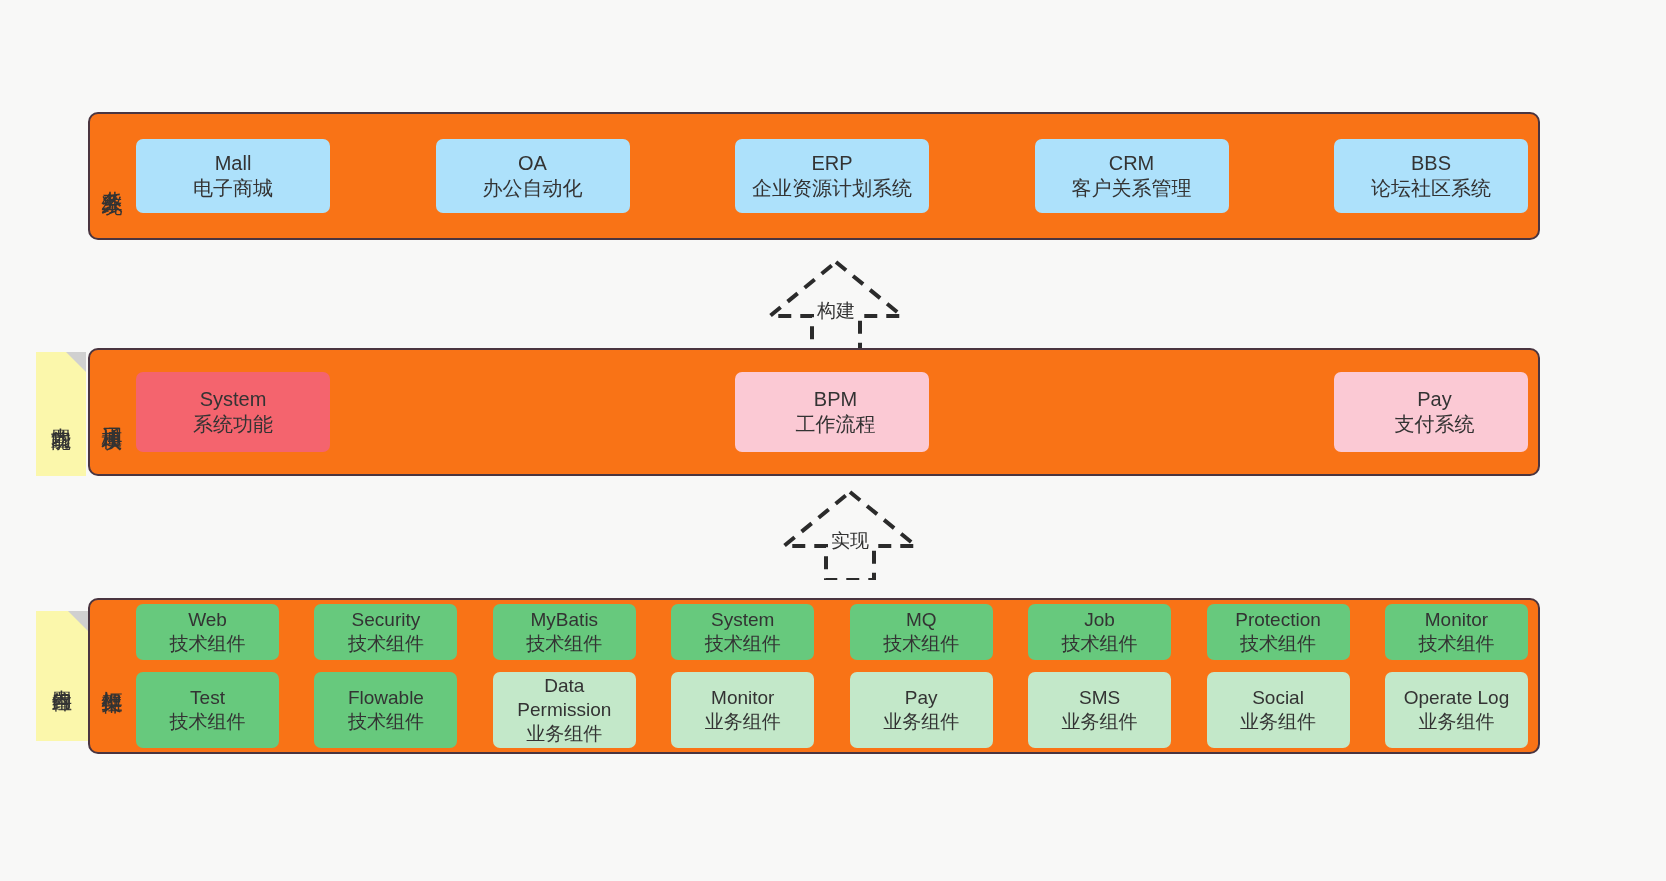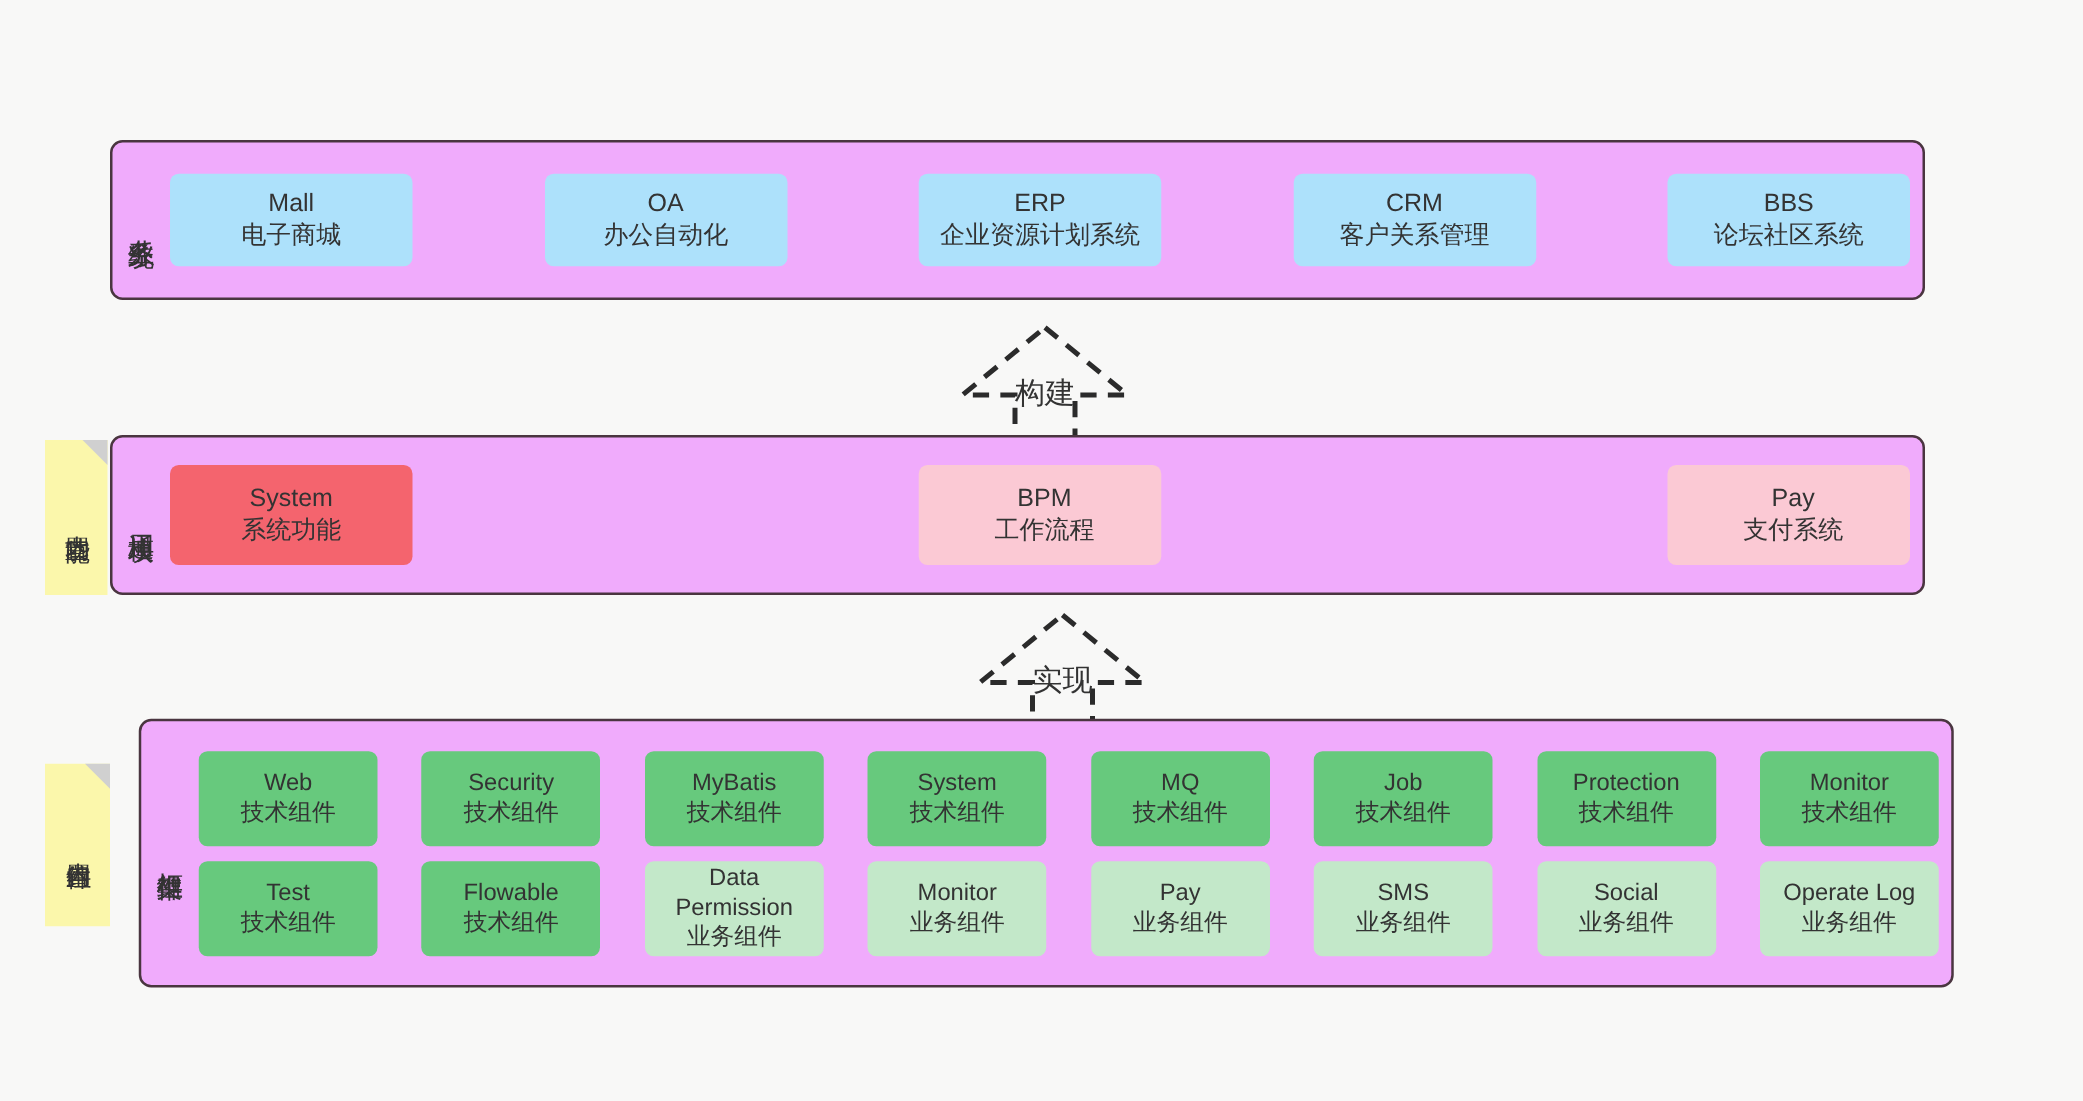--- a/index.html
+++ b/index.html
@@ -13,21 +13,21 @@
     position: relative;
     font-family: "Liberation Sans", "DejaVu Sans", sans-serif;
     color: #333333;
     overflow: hidden;
   }
 
   
   .layer {
     position: absolute;
     box-sizing: border-box;
-    background: #f0abfc;
+    background: #f97316;
     border: 2px solid #4a3540;
     border-radius: 10px;
     display: flex;
     align-items: stretch;
   }
   .layer-title {
     flex: 0 0 auto;
     width: 44px;
     display: flex;
     align-items: center;
@@ -89,21 +89,21 @@
 
   
   #layer-common {
     left: 88px; top: 348px; width: 1452px; height: 128px; align-items: center;
   }
   #layer-common .row { height: 80px; }
   #layer-common .card { width: 194px; }
 
   
   #layer-framework {
-    left: 88px; top: 575px; width: 1452px; height: 215px; margin-left: 23px;
+    left: 88px; top: 598px; width: 1452px; height: 156px;
   }
   #layer-framework .layer-body { gap: 12px; padding-top: 8px; padding-bottom: 8px; }
   #layer-framework .row { height: 76px; }
   #layer-framework .card { width: 143px; font-size: 19px; }
 
   
   .note {
     position: absolute;
     box-sizing: border-box;
     background: #fbf7ab;
@@ -135,21 +135,21 @@
     position: absolute;
     width: 160px;
     height: 92px;
   }
   .arrow svg { display: block; }
   .arrow .arrow-label {
     position: absolute;
     left: 0; right: 0;
     top: 40px;
     text-align: center;
-    font-size: 24px;
+    font-size: 19px;
     color: #333333;
     background: transparent;
   }
   #arrow-build { left: 756px; top: 258px; }
   #arrow-impl  { left: 770px; top: 488px; }
 </style>
 </head>
 <body>
 
 <div class="layer" id="layer-business">

